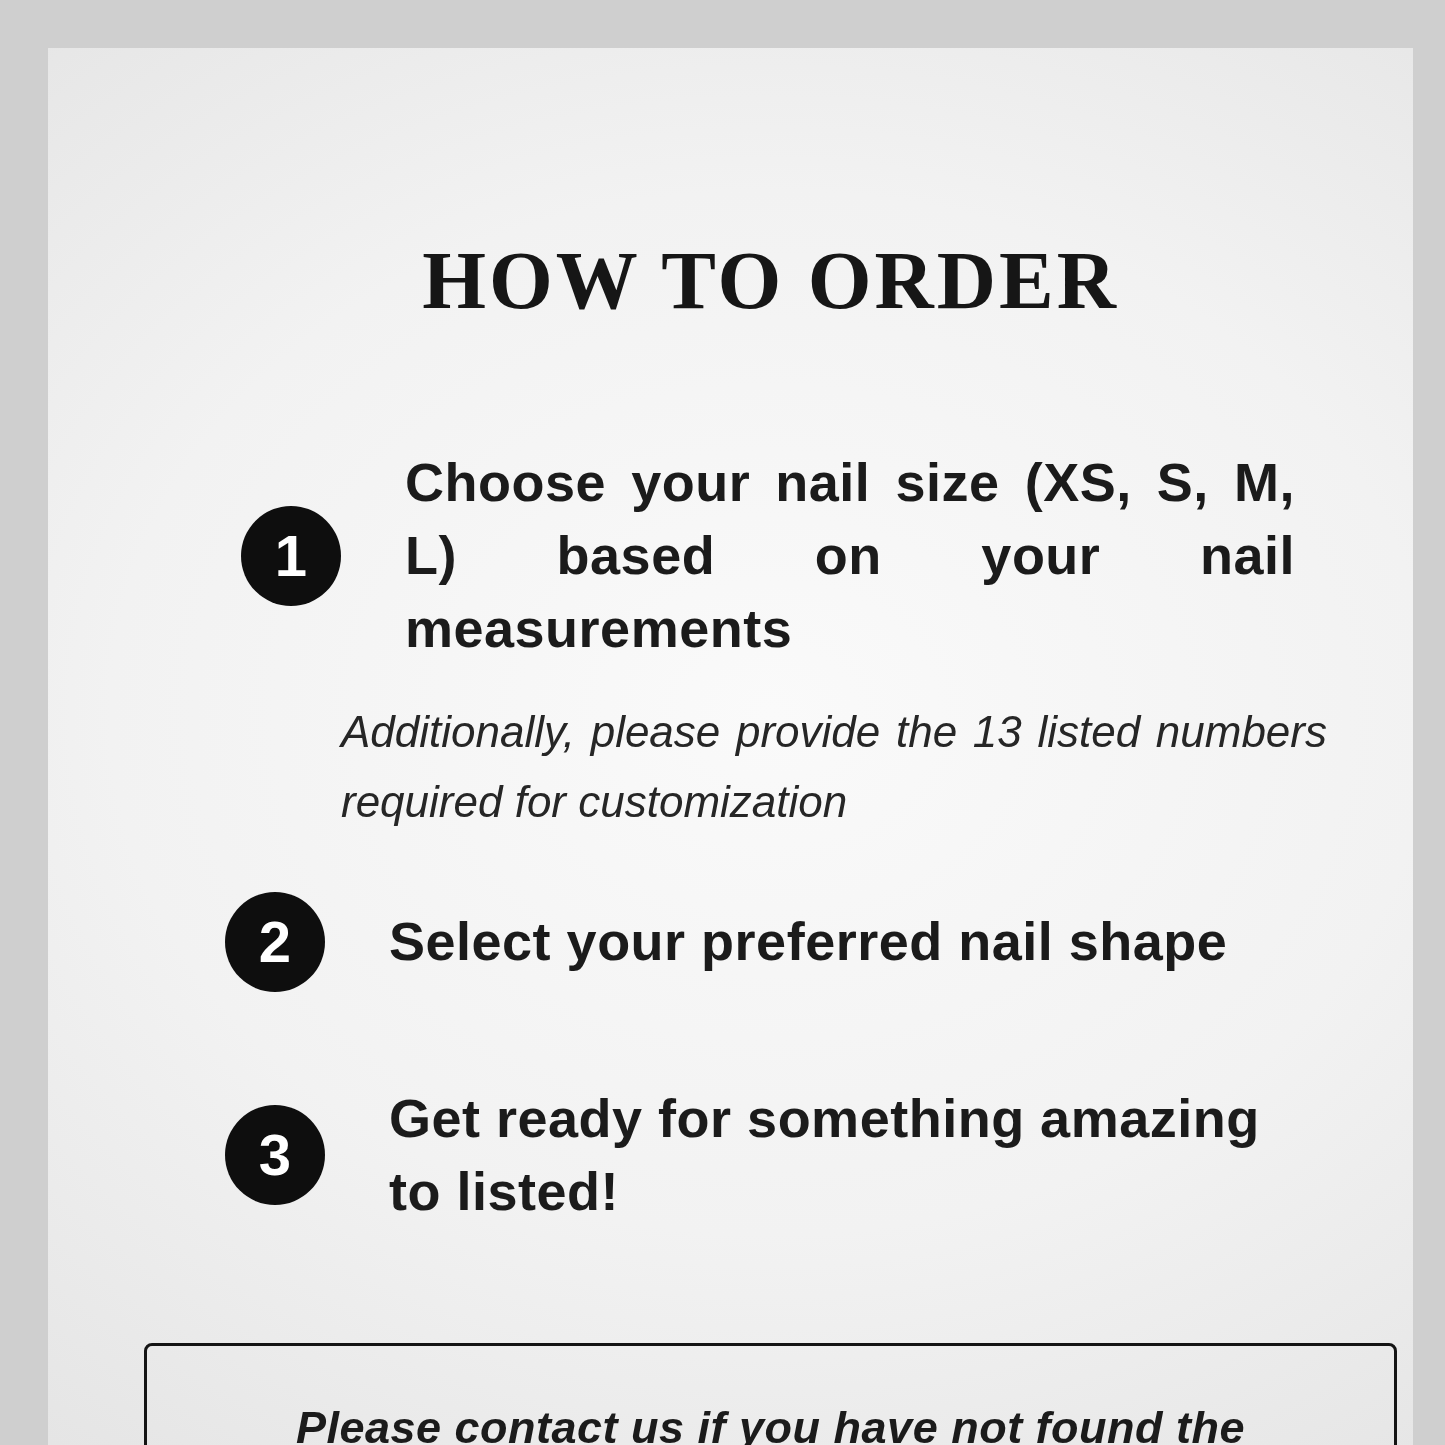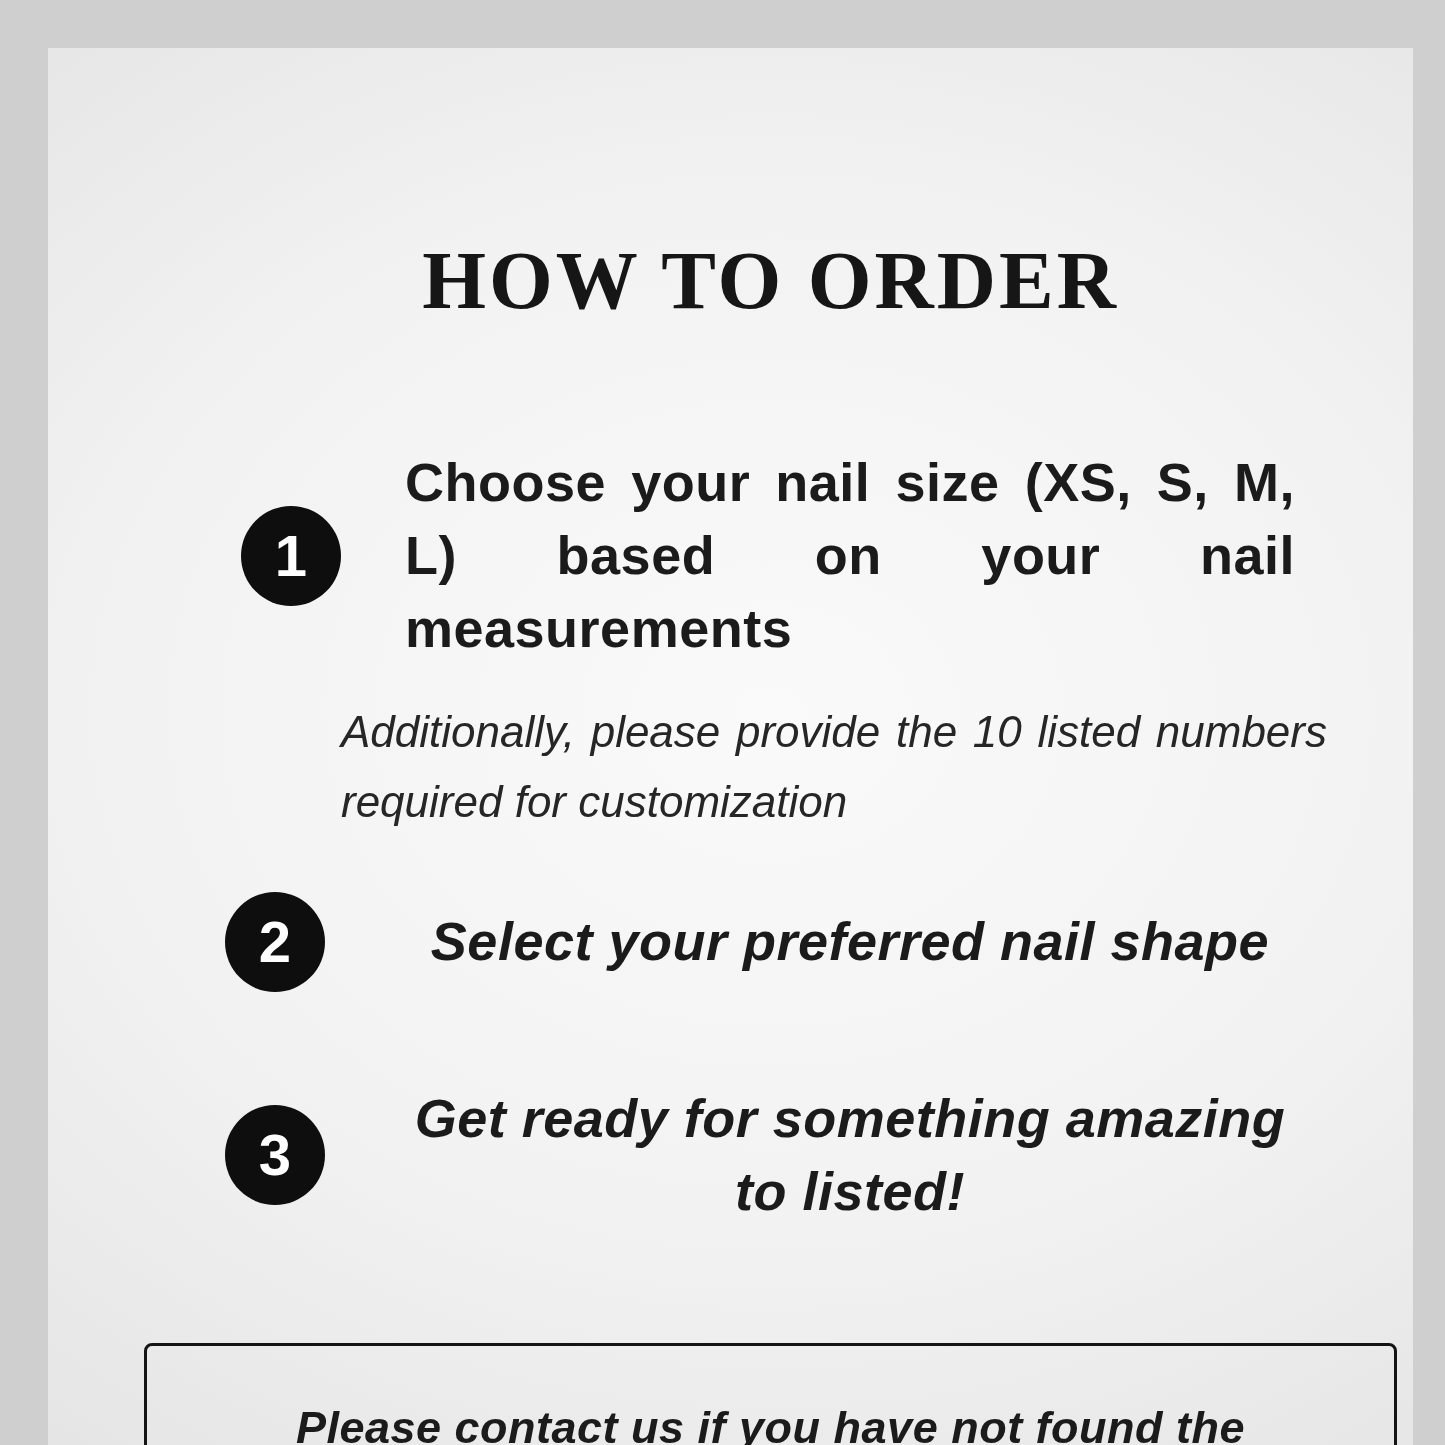--- a/index.html
+++ b/index.html
@@ -54,21 +54,21 @@
   .step-heading {
     width: 100%;
     font-size: 54px;
     font-weight: 700;
     line-height: 1.35;
     text-align: justify;
     letter-spacing: 0.5px;
     color: #1b1b1b;
   }
 
-  .step-single .step-heading { text-align: center; font-style: italic; }
+  .step-single .step-heading { text-align: left; }
 
   .step-note {
     margin: 16px 0 0 132px;
     font-size: 44px;
     font-style: italic;
     font-weight: 400;
     line-height: 1.6;
     text-align: justify;
     color: #262626;
   }
@@ -106,21 +106,21 @@
 
   <div class="steps">
 
     <div>
       <div class="step">
         <div class="badge">
           <span>1</span>
         </div>
         <div class="step-heading">Choose your nail size (XS, S, M, L) based on your nail measurements</div>
       </div>
-      <div class="step-note">Additionally, please provide the 10 listed numbers required for customization</div>
+      <div class="step-note">Additionally, please provide the 13 listed numbers required for customization</div>
     </div>
 
     <div class="step step-2 step-single">
       <div class="badge">
         <span>2</span>
       </div>
       <div class="step-heading">Select your preferred nail shape</div>
     </div>
 
     <div class="step step-3 step-single">

